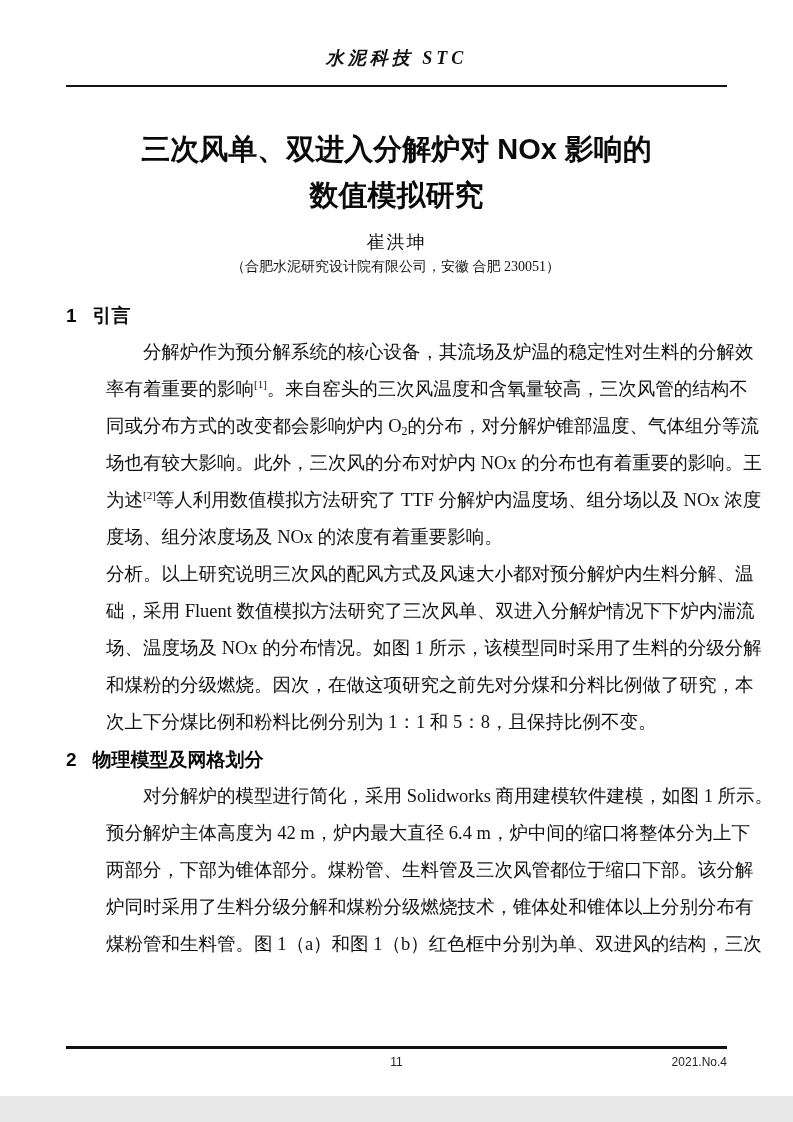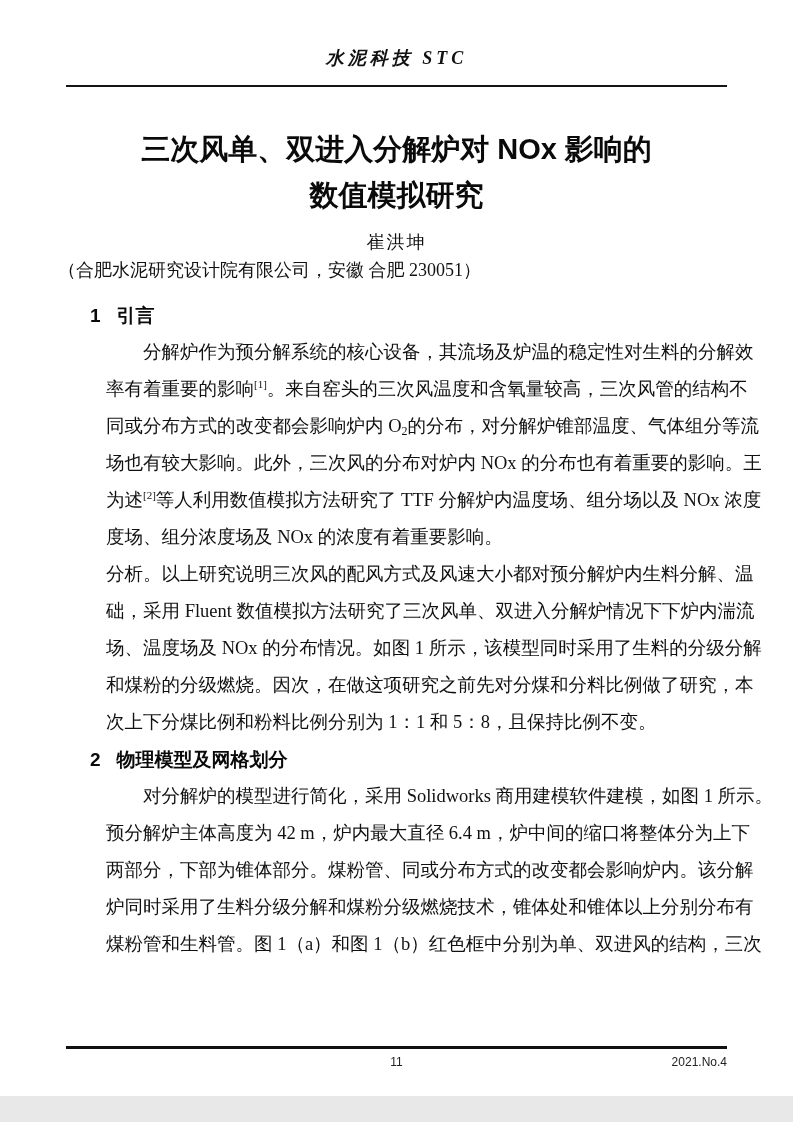--- a/index.html
+++ b/index.html
@@ -42,38 +42,38 @@
   }
   .author {
     position: absolute;
     top: 230px; left: 66px; width: 661px;
     text-align: center;
     font-size: 18px;
     letter-spacing: 2px;
   }
   .affiliation {
     position: absolute;
-    top: 258px; left: 58px; width: 661px;
-    font-size: 18px;
+    top: 258px; left: 65px; width: 661px;
+    text-align: center;
+    font-size: 14px;
   }
   
   .content {
     position: absolute;
     top: 297px; left: 66px; width: 661px;
     font-size: 18.5px;
     line-height: 37px;
   }
   .section-heading {
     font-family: "Liberation Sans", sans-serif;
     font-weight: 700;
     font-size: 19px;
     line-height: 37px;
     text-align: left;
     color: #0a0a0a;
-    margin-left: 24px;
   }
   .section-heading .sec-num { margin-right: 16px; }
   .paragraph { margin: 0; }
   .line {
     text-align: justify;
     text-align-last: justify;
     white-space: nowrap;
     margin-left: 40px;
   }
   .line.end {
@@ -150,21 +150,21 @@
         <div class="line"><span>和煤粉的分级燃烧。因次，在做这项研究之前先对分煤和分料比例做了研究，本</span></div>
         <div class="line end"><span>次上下分煤比例和粉料比例分别为 1：1 和 5：8，且保持比例不变。</span></div>
       </div>
 
     <div class="section-heading">
       <span class="sec-num">2</span><span>物理模型及网格划分</span>
     </div>
     <div class="paragraph">
         <div class="line"><span>　　对分解炉的模型进行简化，采用 Solidworks 商用建模软件建模，如图 1 所示。</span></div>
         <div class="line"><span>预分解炉主体高度为 42 m，炉内最大直径 6.4 m，炉中间的缩口将整体分为上下</span></div>
-        <div class="line"><span>两部分，下部为锥体部分。煤粉管、同或分布方式的改变都会影响炉内。该分解</span></div>
+        <div class="line"><span>两部分，下部为锥体部分。煤粉管、生料管及三次风管都位于缩口下部。该分解</span></div>
         <div class="line"><span>炉同时采用了生料分级分解和煤粉分级燃烧技术，锥体处和锥体以上分别分布有</span></div>
         <div class="line"><span>煤粉管和生料管。图 1（a）和图 1（b）红色框中分别为单、双进风的结构，三次</span></div>
       </div>
 
   </div>
 
   <div class="footer-rule"></div>
   <div class="footer-page-number">11</div>
   <div class="footer-issue">2021.No.4</div>
 

